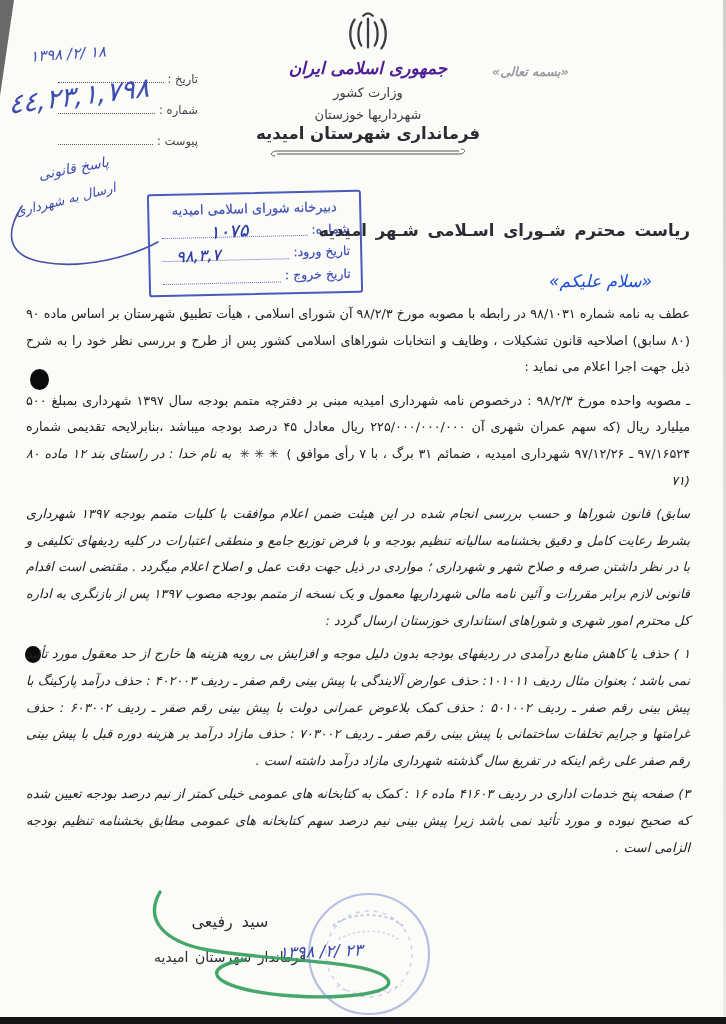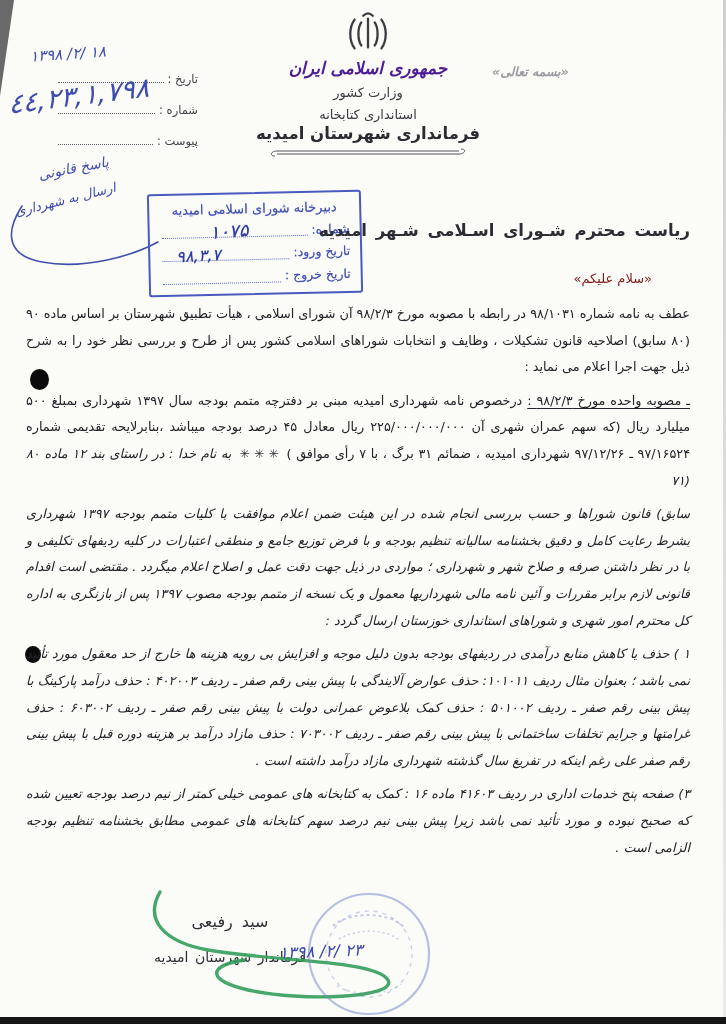--- a/index.html
+++ b/index.html
@@ -55,27 +55,27 @@
   .stamp-row{display:flex;align-items:flex-end;direction:rtl;margin-bottom:4px;}
   .stamp-label{white-space:nowrap;}
   .stamp-dots{flex:1;border-bottom:1.6px dotted #5b6ac4;margin:0 4px 3px 2px;height:9px;}
   .stamp-hw{position:absolute;color:#2e3da3;font-style:italic;white-space:nowrap;}
   .stamp-hw-num{left:60px;top:23px;font-size:18px;transform:rotate(-3deg);letter-spacing:3px;}
   .stamp-hw-entry{left:26px;top:49px;font-size:16px;transform:rotate(-2deg);letter-spacing:2px;}
 
   
   .recipient{position:absolute;right:36px;top:221px;direction:rtl;font-size:16.5px;
     font-weight:600;color:#2c2c34;word-spacing:3px;}
-  .salutation{position:absolute;right:74px;top:271px;direction:rtl;font-size:13px;color:#7f1d1d;}
+  .salutation{position:absolute;right:74px;top:271px;direction:rtl;font-size:17px;color:#1d4ed8;font-style:italic;}
 
   .body{position:absolute;left:26px;top:301px;width:676px;direction:rtl;
     text-align:justify;font-size:12.8px;line-height:2.08;color:#222228;}
   .body p{margin:0 12px 7px 0;}
   .body .it{font-style:italic;}
-  .u{text-decoration:underline;text-underline-offset:3px;}
+  .u{text-underline-offset:3px;}
   .stars{letter-spacing:7px;color:#33333a;font-size:12px;padding:0 8px;}
 
   
   .sig-name{position:absolute;left:150px;top:912px;width:160px;text-align:center;
     direction:rtl;font-size:16px;color:#2d2d35;word-spacing:4px;}
   .sig-title{position:absolute;left:118px;top:949px;width:224px;text-align:center;
     direction:rtl;font-size:14px;color:#2d2d35;word-spacing:2px;}
   .sig-swoosh{position:absolute;left:58px;top:886px;}
 
   .round-stamp{position:absolute;left:293px;top:884px;width:152px;height:142px;}
@@ -99,21 +99,21 @@
         <path d="M10,10 C4,18 4,32 10,40"></path>
         <path d="M17,13 C13,19 13,31 17,37"></path>
         <path d="M24,9 L24,39"></path>
         <path d="M19,6 Q24,1 29,6"></path>
         <path d="M38,10 C44,18 44,32 38,40"></path>
         <path d="M31,13 C35,19 35,31 31,37"></path>
       </g>
     </svg>
     <div class="republic">جمهوری اسلامی ایران</div>
     <div class="ministry">وزارت کشور</div>
-    <div class="province">استانداری کتابخانه</div>
+    <div class="province">شهرداریها خوزستان</div>
     <div class="office">فرمانداری شهرستان امیدیه</div>
     <svg class="divider" width="210" height="12" viewBox="0 0 210 12">
       <g stroke="#55555c" stroke-width="1" fill="none">
         <path d="M14,4 L196,4"></path>
         <path d="M14,7 L196,7"></path>
         <path d="M14,4 C8,4 6,9 12,9"></path>
         <path d="M196,7 C202,7 204,2 198,2"></path>
       </g>
     </svg>
   </div>

